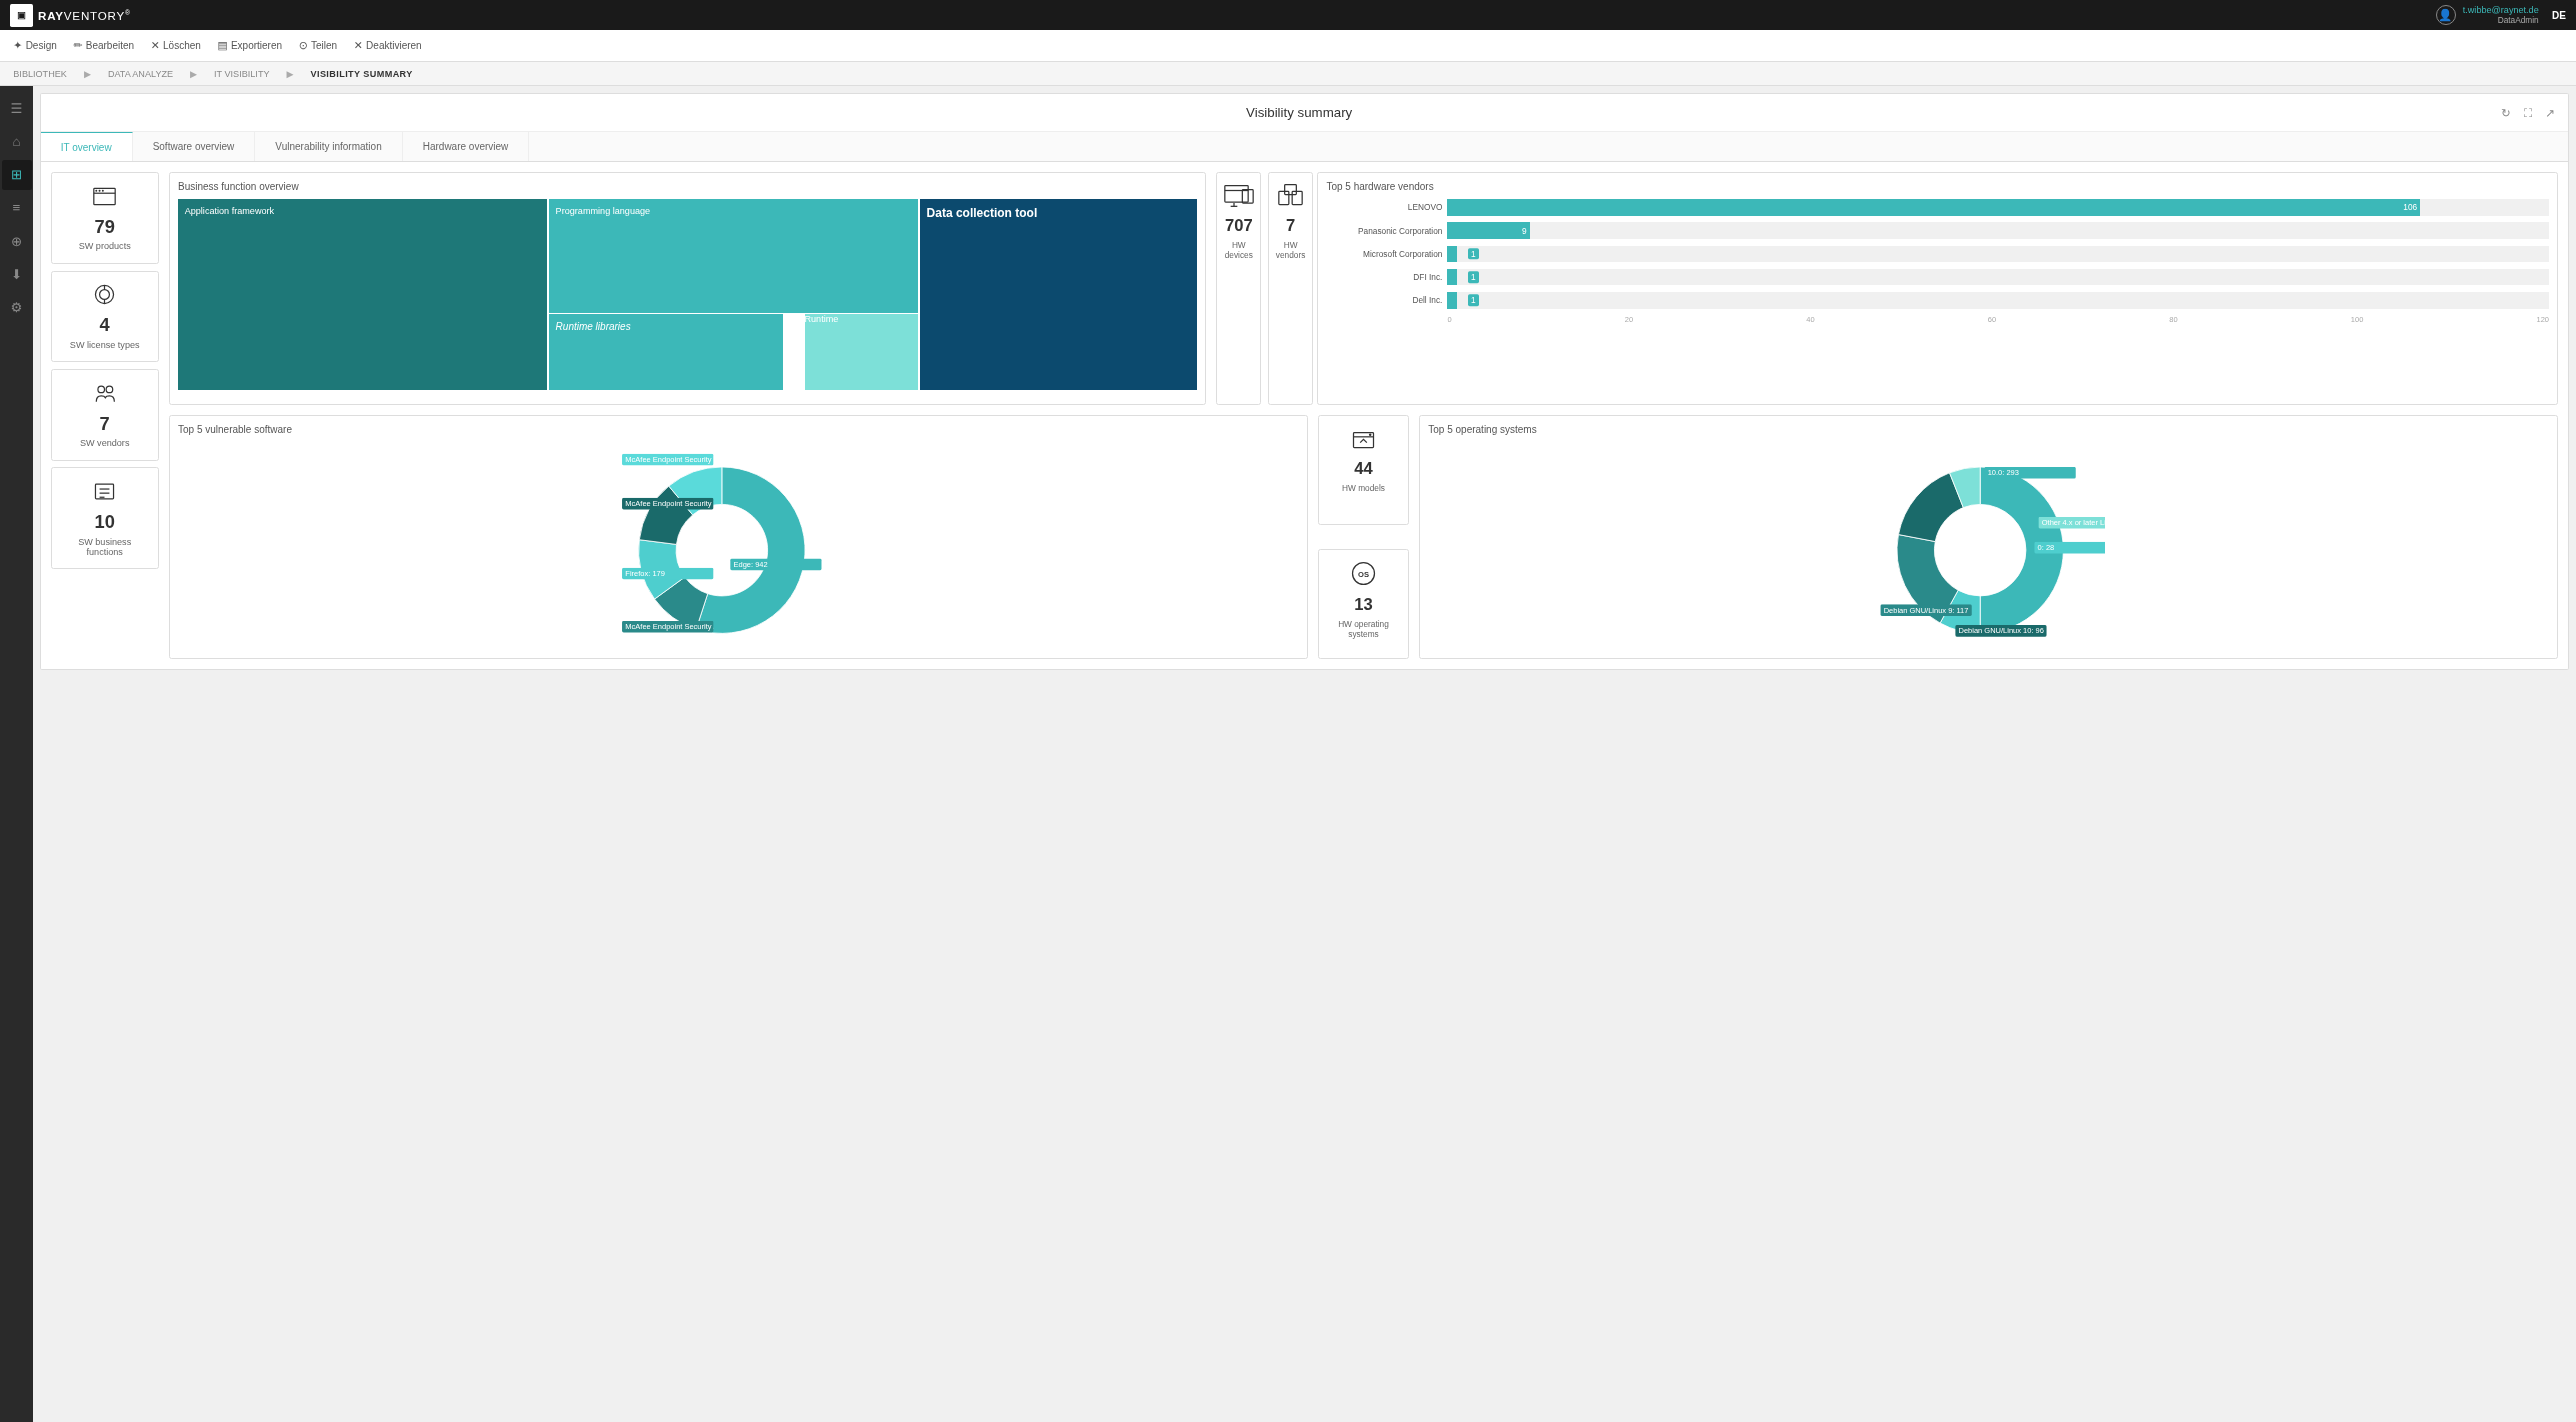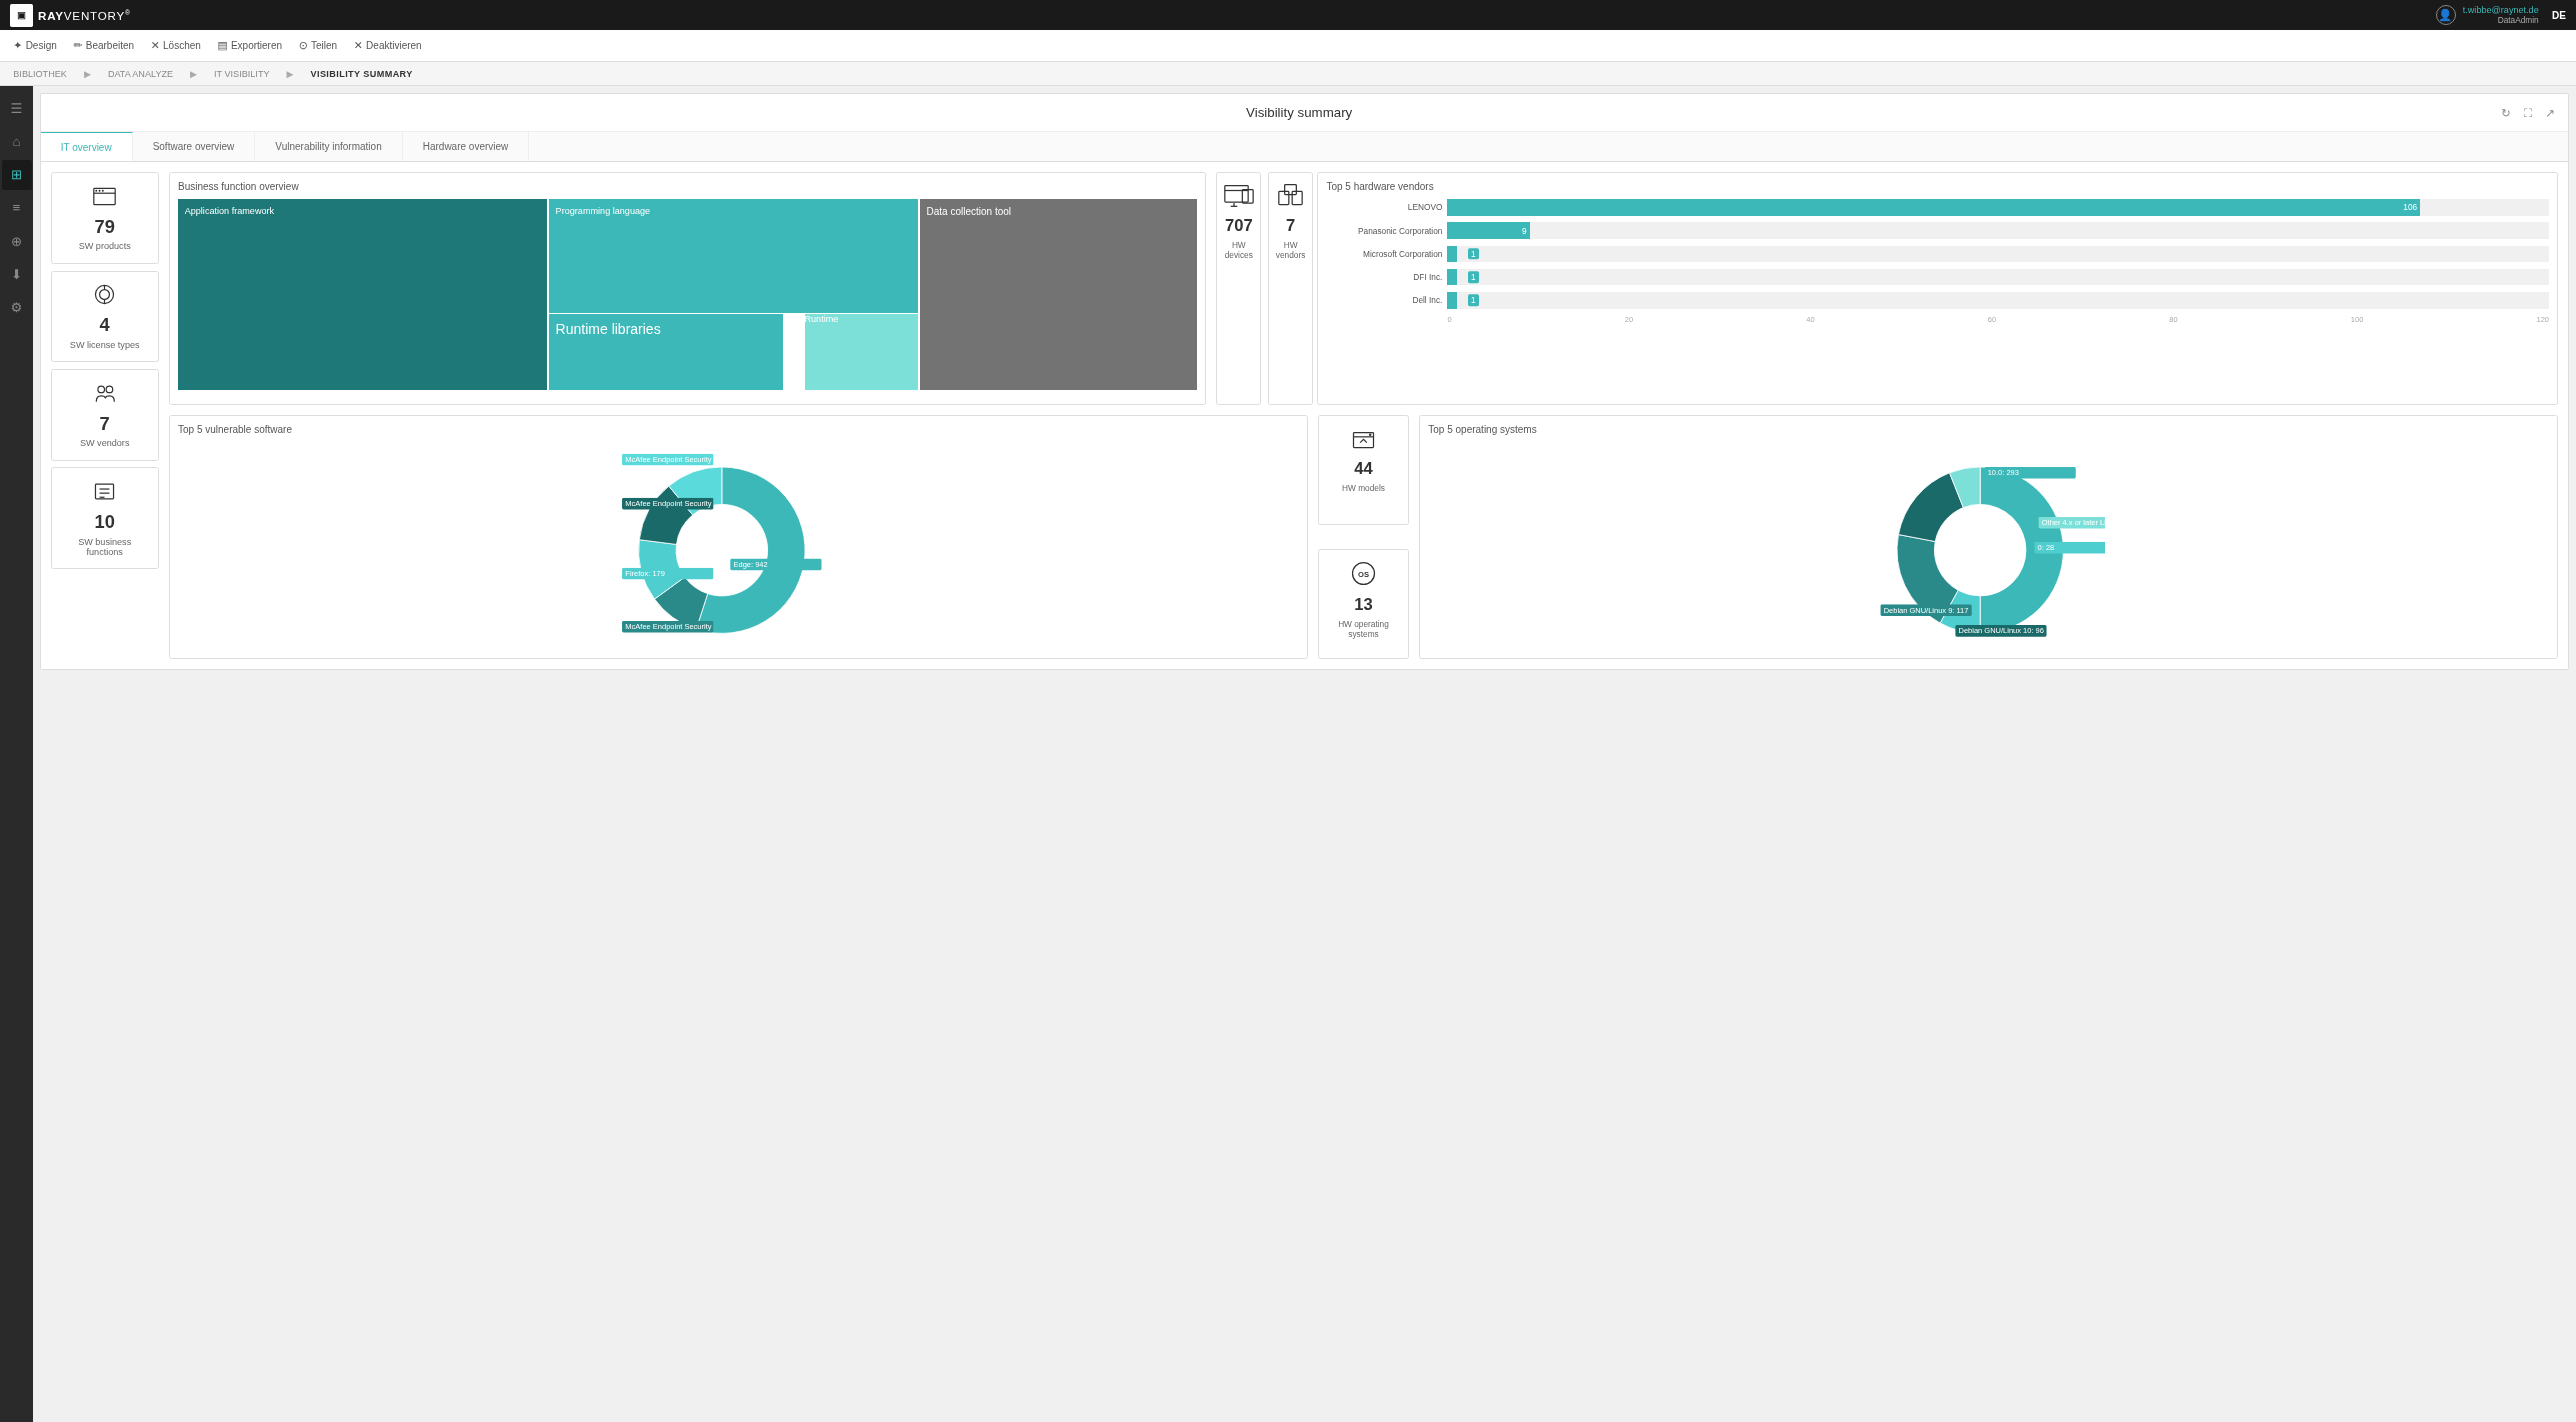--- a/index.html
+++ b/index.html
@@ -466,23 +466,23 @@
 
         <div class="charts-area">
 
           <div class="top-row">
 
             <div class="business-func">
               <div class="section-title">Business function overview</div>
               <div class="treemap" style="height: 191px; display: grid; grid-template-columns: 1fr 1fr 0.75fr; grid-template-rows: 1.2fr 0.8fr; gap: 1.7px;">
                   <div style="grid-row: span 2; background: rgb(30, 120, 120); display: flex; align-items: flex-start; padding: 6.7px; color: rgb(255, 255, 255); font-size: 9.1px; font-weight: 500;">Application framework</div>
                   <div style="background: rgb(60, 184, 184); display: flex; align-items: flex-start; padding: 6.7px; color: rgb(255, 255, 255); font-size: 9.1px; font-weight: 500;">Programming language</div>
-                  <div style="grid-row: span 2; background: #737373; display: flex; align-items: flex-start; padding: 6.7px; color: rgb(255, 255, 255); font-size: 10px; font-weight: 400;">Data collection tool</div>
+                  <div style="grid-row: span 2; background: #0c4a6e; display: flex; align-items: flex-start; padding: 6.7px; color: rgb(255, 255, 255); font-size: 12px; font-weight: 700;">Data collection tool</div>
                   <div style="display: grid; grid-template-columns: 1.4fr 0.8fr; gap: 1.7px;">
-                    <div style="background: rgb(60, 184, 184); display: flex; align-items: flex-start; padding: 6.7px; color: rgb(255, 255, 255); font-size: 14px; font-weight: 500;">Runtime libraries</div>
+                    <div style="background: rgb(60, 184, 184); display: flex; align-items: flex-start; padding: 6.7px; color: rgb(255, 255, 255); font-size: 10px; font-weight: 500; font-style: italic;">Runtime libraries</div>
                     <div style="background: rgb(125, 224, 216); display: flex; align-items: flex-start; padding: 0; color: rgb(255, 255, 255); font-size: 9.1px; font-weight: 500; margin-left: 20px;">Runtime</div>
                   </div>
                 </div>
             </div>
 
             <div class="hw-summary">
               <div class="hw-card">
                 <div class="hw-icon">
                   <svg width="30" height="25" viewBox="0 0 36 30">
                     <rect x="1" y="3" width="28" height="20" rx="1" fill="none" stroke="#333" stroke-width="1.5"></rect>

